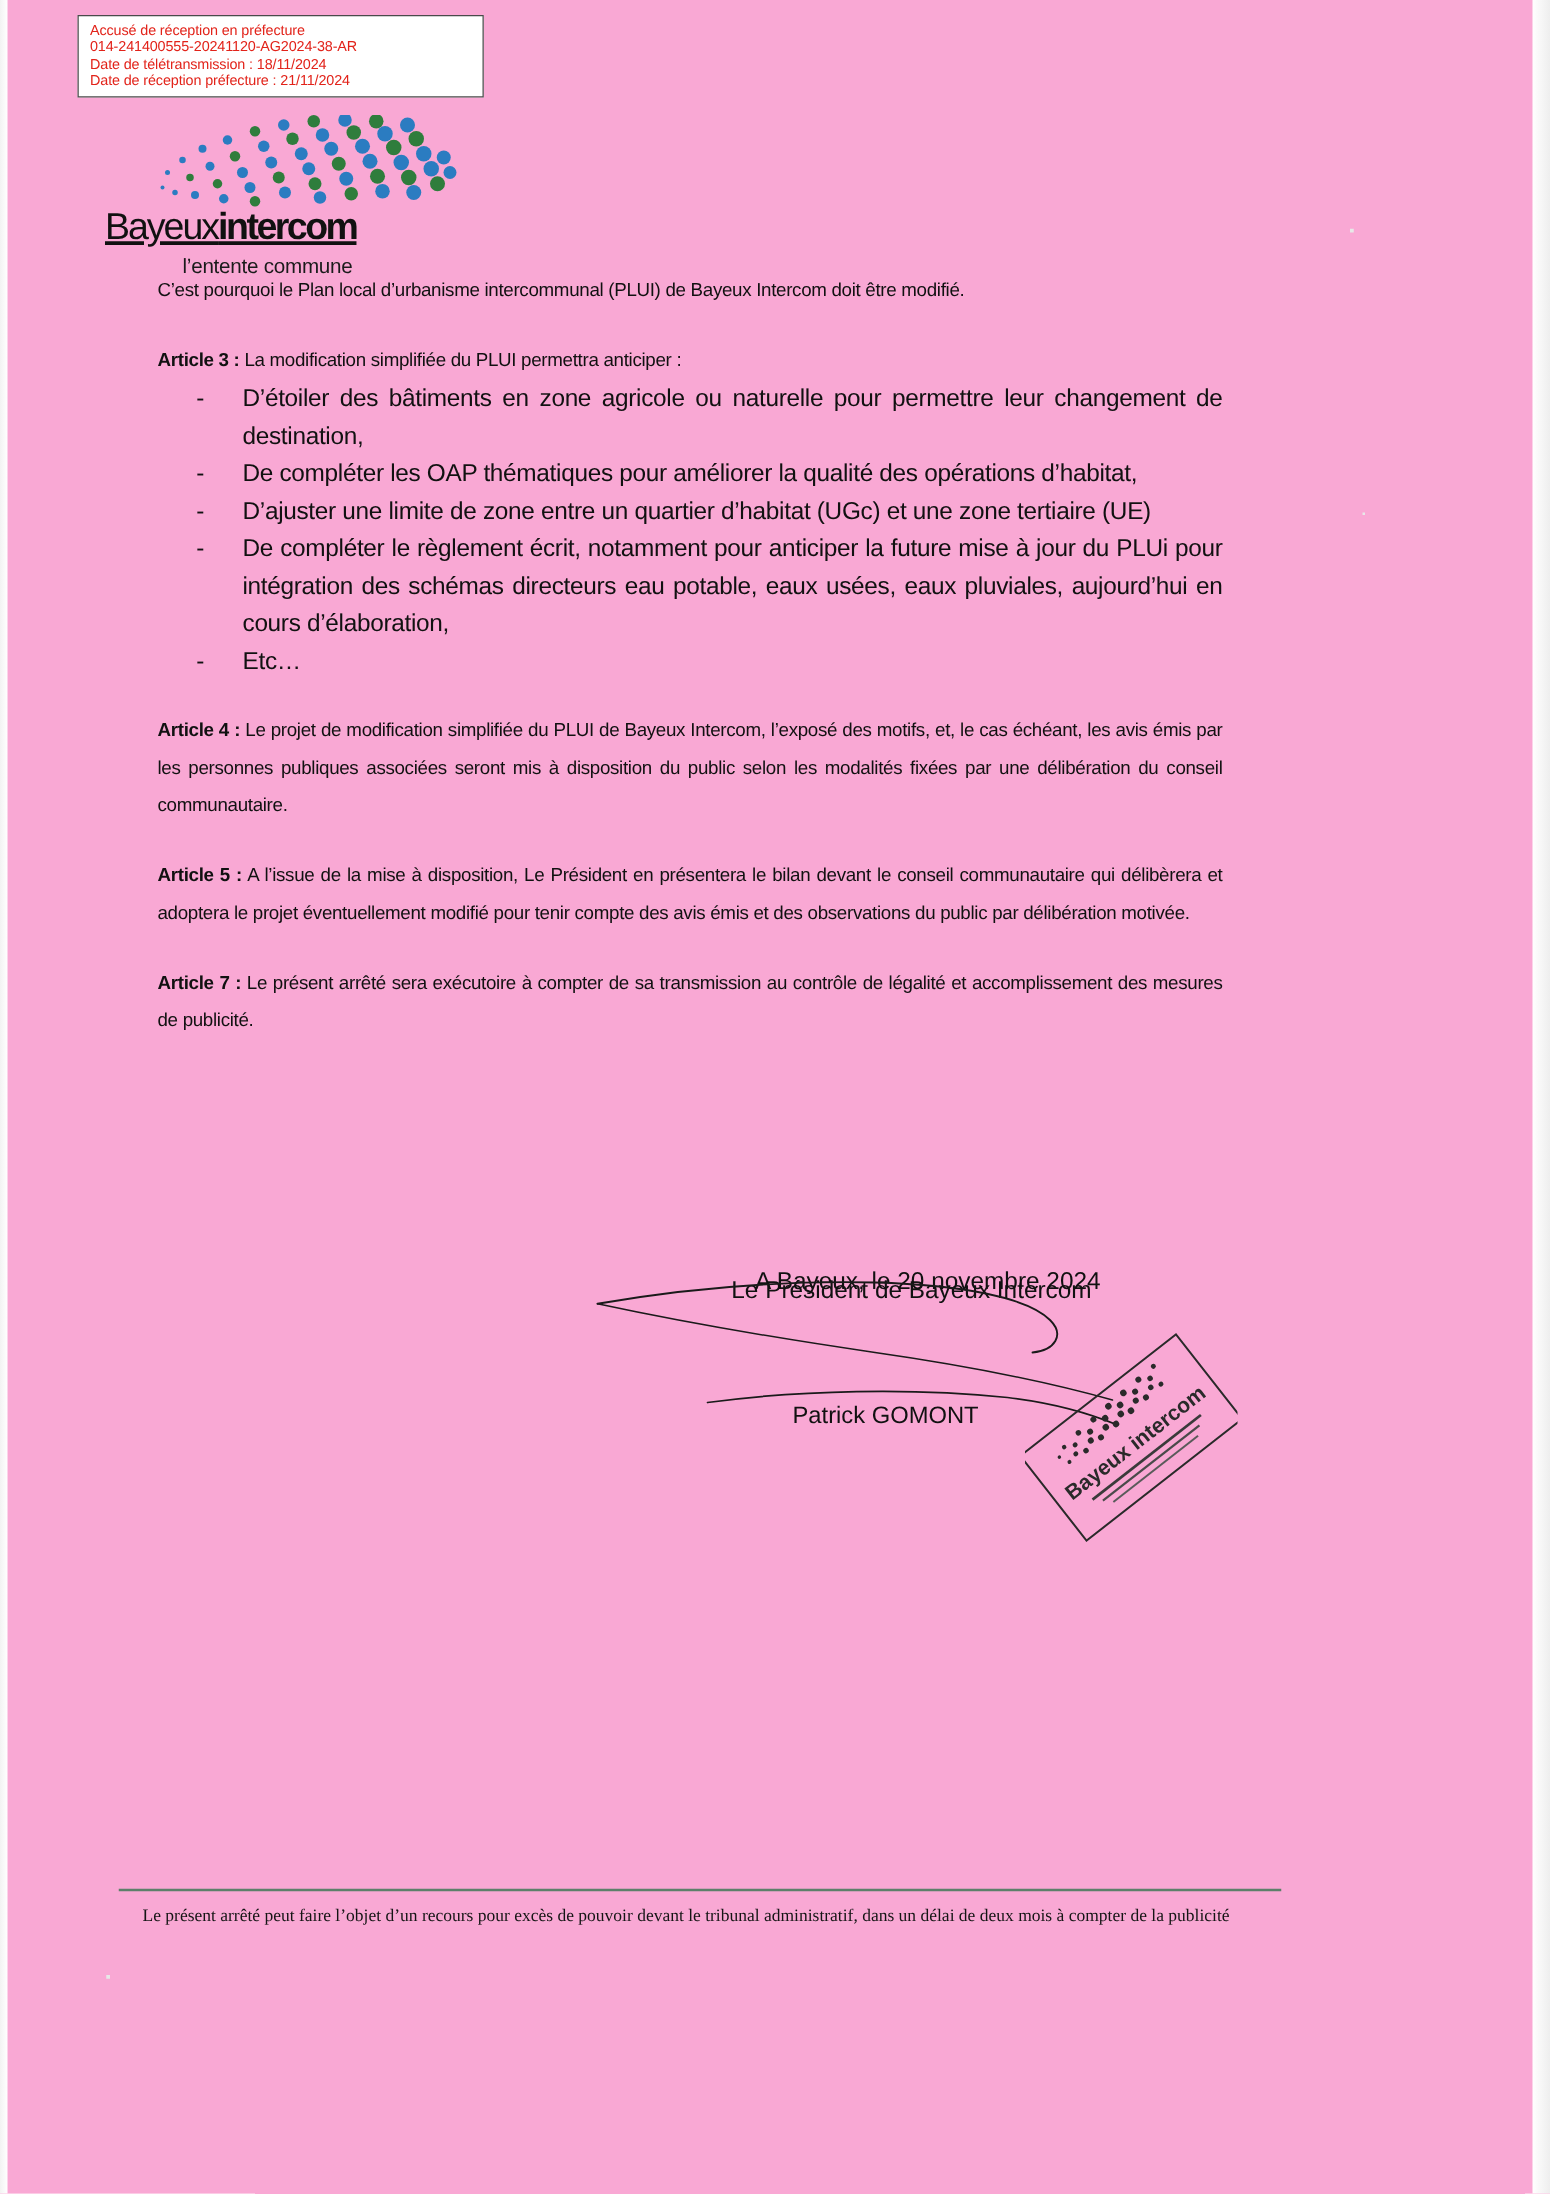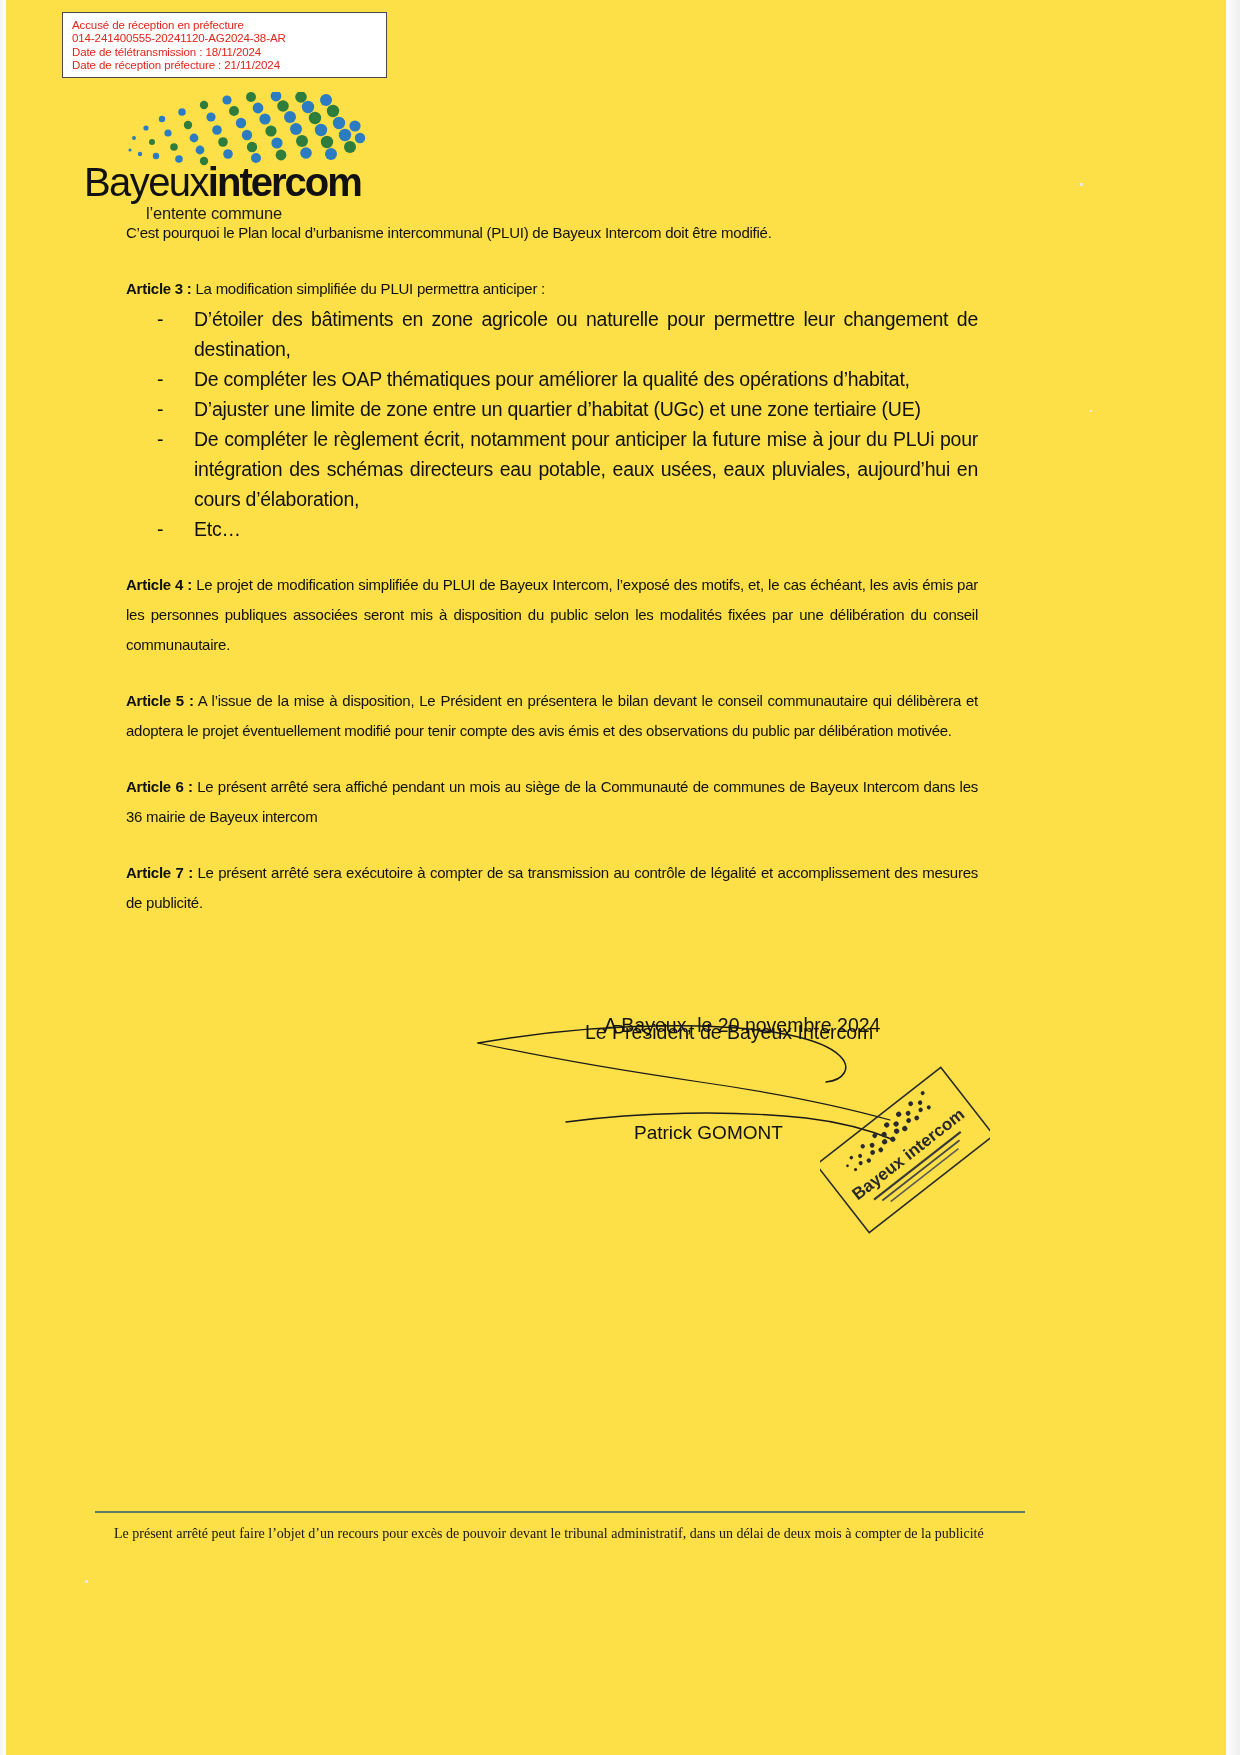--- a/index.html
+++ b/index.html
@@ -8,21 +8,21 @@
     background: #ffffff;
   }
   body {
     font-family: "Liberation Sans", sans-serif;
     color: #1a1a1a;
   }
   .page {
     position: relative;
     width: 1240px;
     height: 1755px;
-    background: #fde047;
+    background: #f9a8d4;
     overflow: hidden;
   }
 
   
   .receipt-box {
     position: absolute;
     left: 62px;
     top: 12px;
     width: 325px;
     height: 66px;
@@ -52,25 +52,26 @@
     position: absolute;
     left: 40px;
     top: 0px;
     width: 250px;
     height: 75px;
   }
   .logo-word {
     position: absolute;
     left: 0px;
     top: 68px;
-    font-size: 40px;
+    font-size: 30px;
     line-height: 44px;
     letter-spacing: -1.6px;
     white-space: nowrap;
     color: #111111;
+    text-decoration: underline;
   }
   .logo-word .w1 { font-weight: 300; }
   .logo-word .w2 { font-weight: 700; letter-spacing: -2px; }
   .logo-tag {
     position: absolute;
     left: 62px;
     top: 112px;
     font-size: 16.5px;
     line-height: 18px;
     color: #1b1b1b;
@@ -294,23 +295,20 @@
     </ul>
 
     <p class="para">
       <b class="art-label">Article 4 :</b><span> Le projet de modification simplifiée du PLUI de Bayeux Intercom, l’exposé des motifs, et, le cas échéant, les avis émis par les personnes publiques associées seront mis à disposition du public selon les modalités fixées par une délibération du conseil communautaire.</span>
     </p>
 
     <p class="para">
       <b class="art-label">Article 5 :</b><span> A l’issue de la mise à disposition, Le Président en présentera le bilan devant le conseil communautaire qui délibèrera et adoptera le projet éventuellement modifié pour tenir compte des avis émis et des observations du public par délibération motivée.</span>
     </p>
 
-    <p class="para">
-      <b class="art-label">Article 6 :</b><span> Le présent arrêté sera affiché pendant un mois au siège de la Communauté de communes de Bayeux Intercom dans les 36 mairie de Bayeux intercom</span>
-    </p>
 
     <p class="para">
       <b class="art-label">Article 7 :</b><span> Le présent arrêté sera exécutoire à compter de sa transmission au contrôle de légalité et accomplissement des mesures de publicité.</span>
     </p>
   </div>
 
   <div class="sig-date">A Bayeux, le 20 novembre 2024</div>
   <div class="sig-title">Le Président de Bayeux Intercom</div>
   <div class="sig-name">Patrick GOMONT</div>
 

